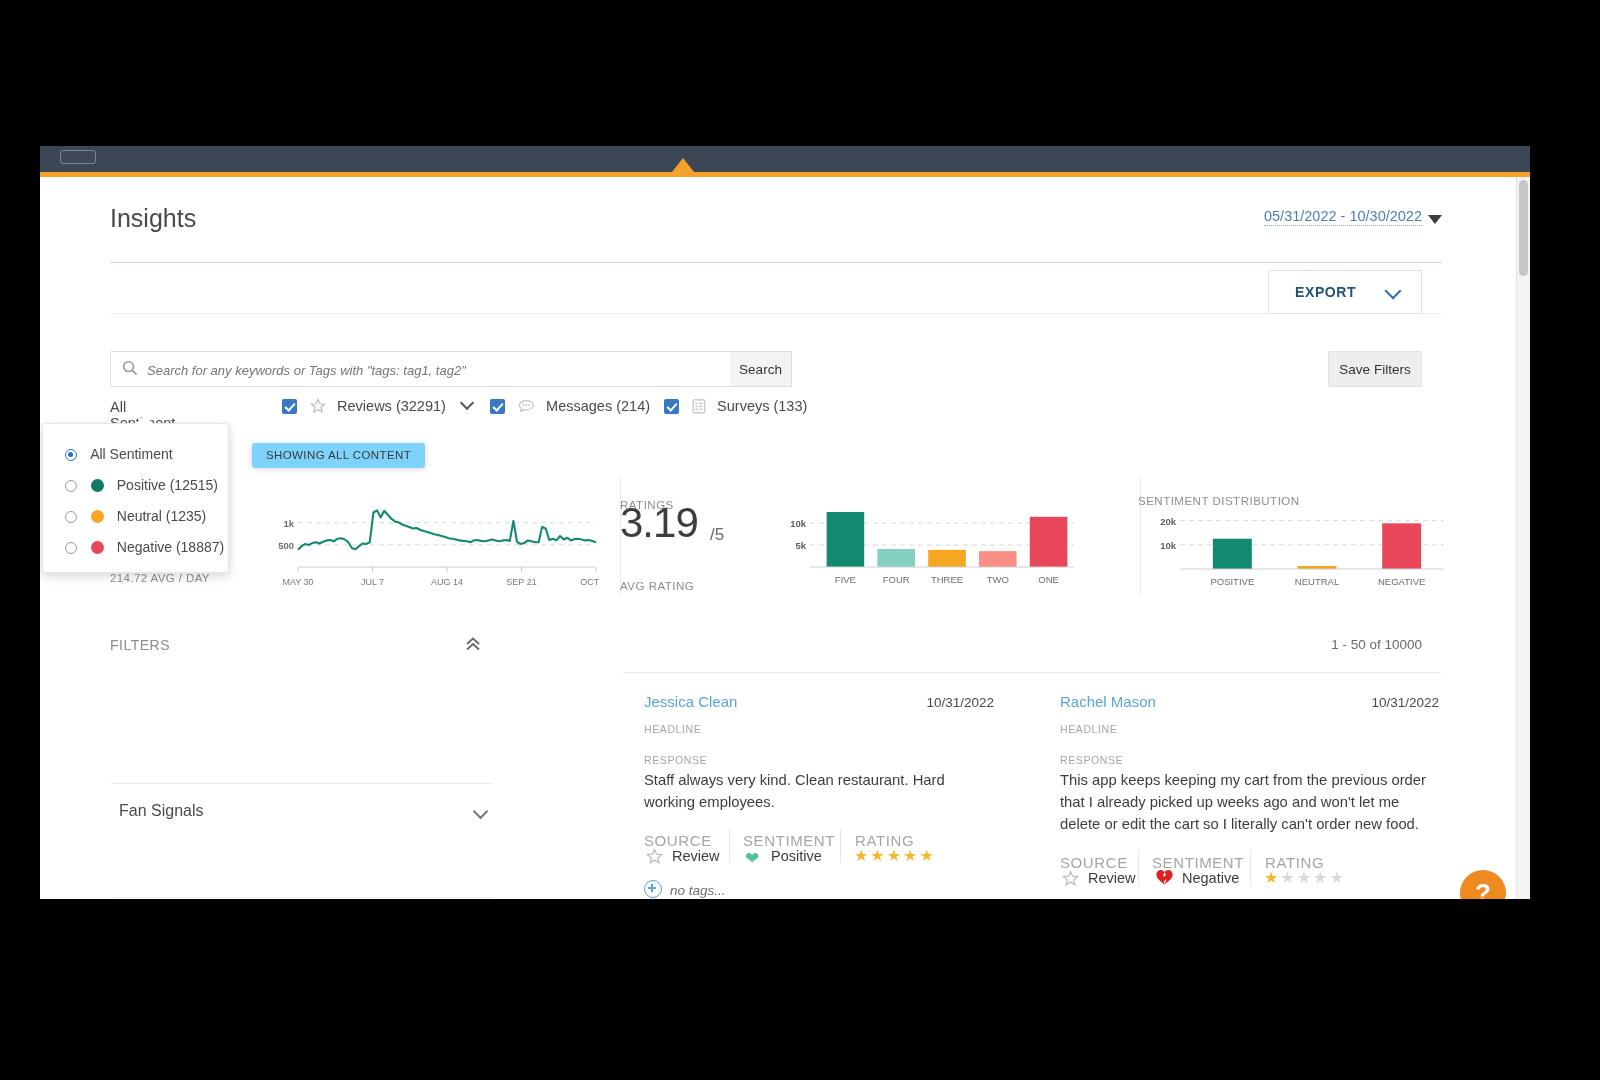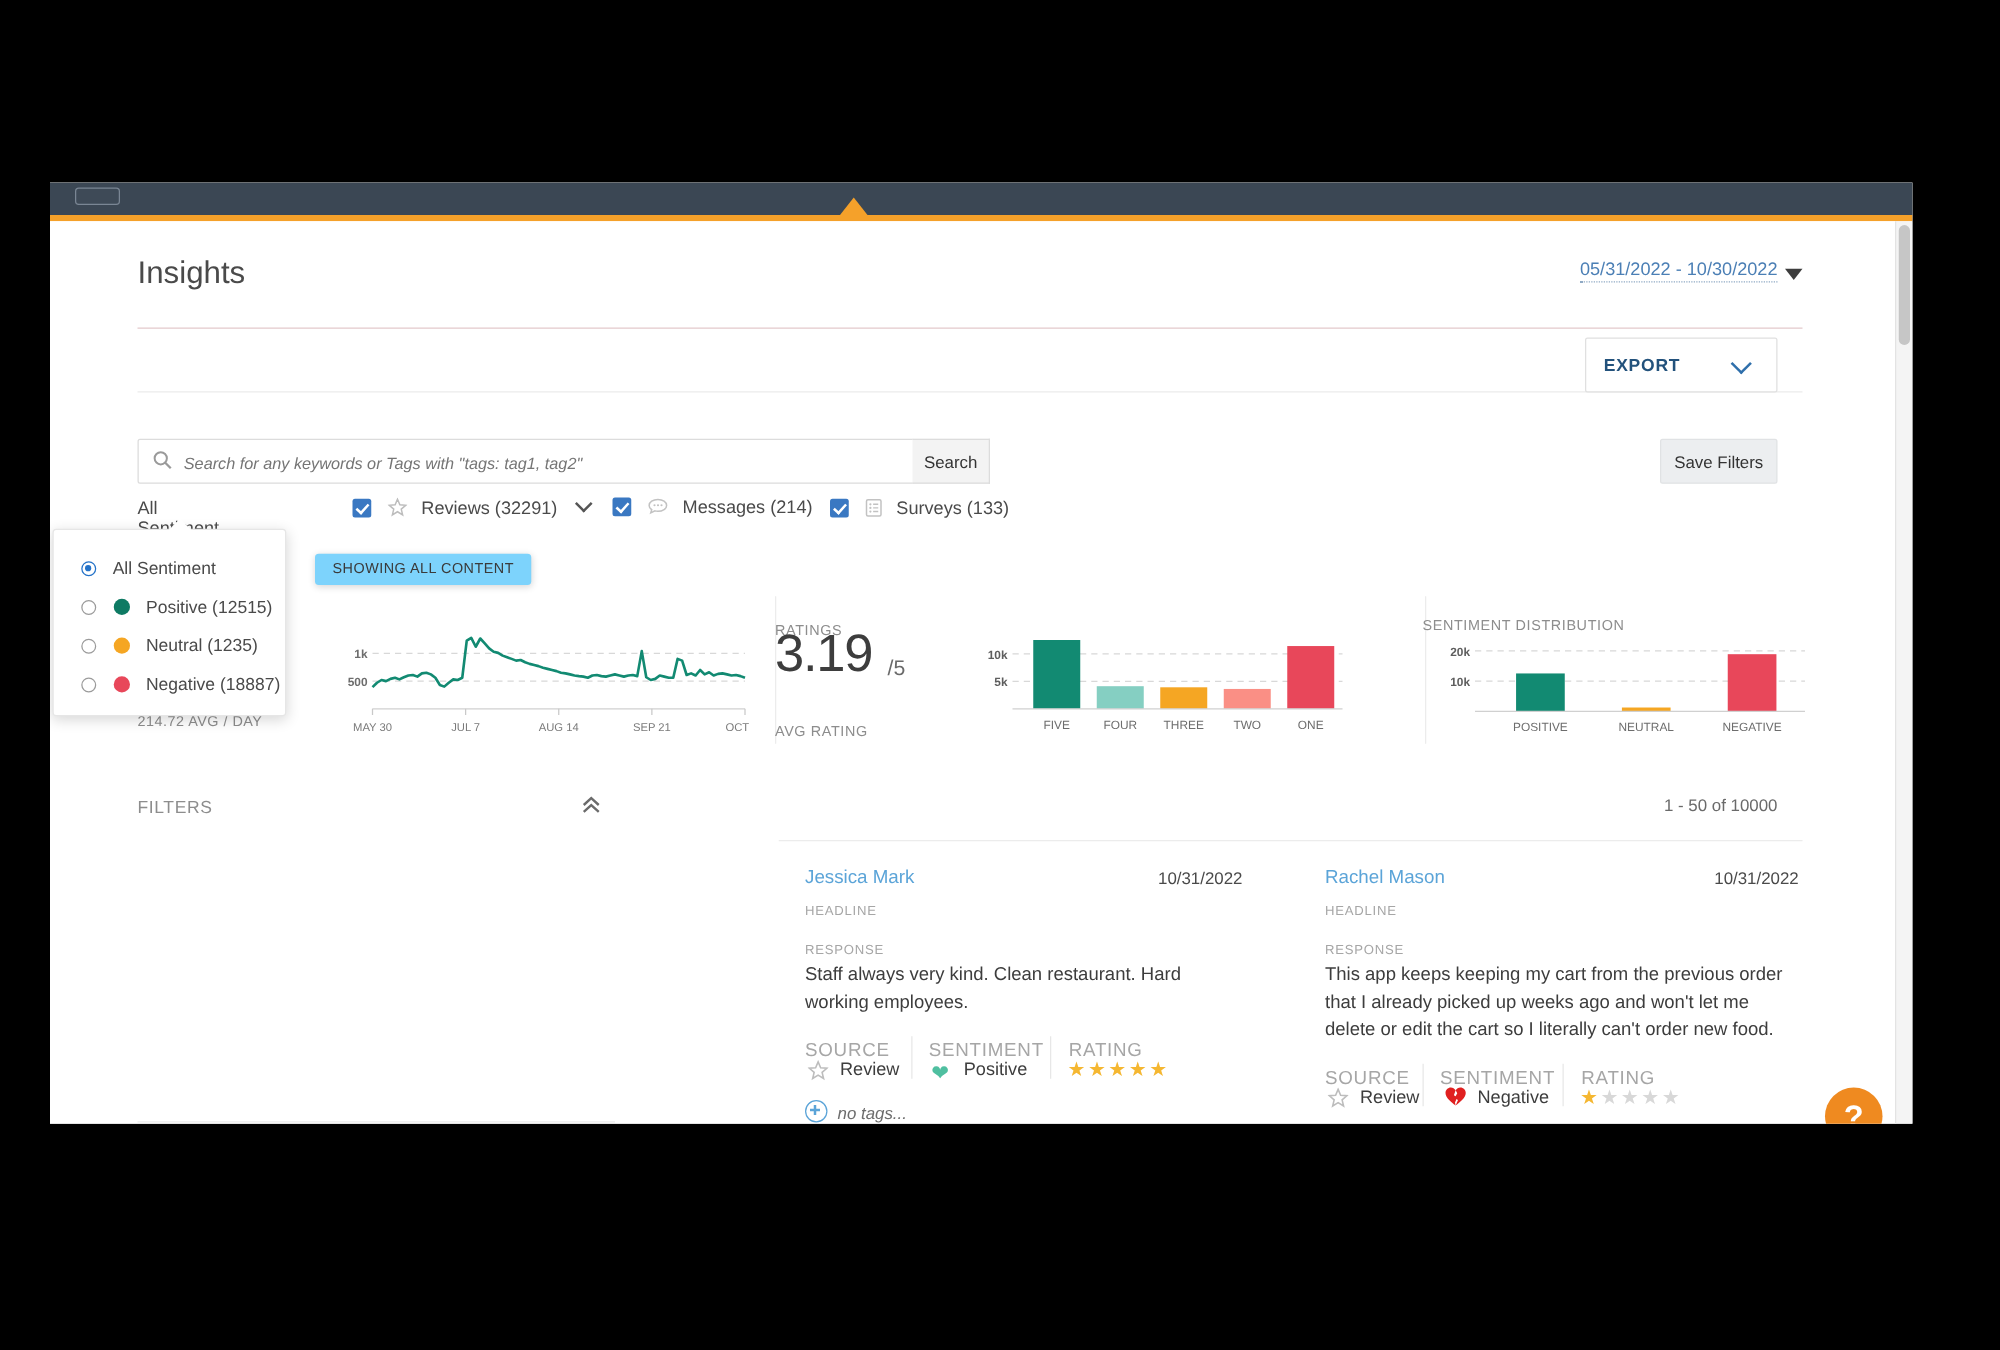--- a/index.html
+++ b/index.html
@@ -55,21 +55,21 @@
   }
   
   .tabs{position:absolute;left:70px;top:100px;}
   .tab{display:inline-block;font-size:15.5px;color:#4a4a4a;padding:0 13px 14px 13px;cursor:pointer;}
   .tab.active{border-bottom:3px solid #b31b23;color:#333;}
   .tabs-rule{position:absolute;left:70px;top:136px;width:1332px;height:1px;background:#ececec;}
   .export-btn{
     position:absolute;right:95px;top:93px;width:152px;height:42px;
     border:1px solid #e0e0e0;border-radius:2px;background:#fff;cursor:pointer;
   }
-  .export-label{position:absolute;left:14px;top:13px;font-size:14px;font-weight:bold;color:#23527c;letter-spacing:.6px;}
+  .export-label{position:absolute;left:26px;top:13px;font-size:14px;font-weight:bold;color:#23527c;letter-spacing:.6px;}
   .chev{
     display:inline-block;width:10px;height:10px;border-right:2.3px solid #2f6fab;border-bottom:2.3px solid #2f6fab;
     transform:rotate(45deg);
   }
   .export-chev{position:absolute;right:22px;top:14px;}
   
   .searchbox{
     position:absolute;left:70px;top:174px;width:620px;height:34px;
     border:1px solid #dcdcdc;border-radius:2px;background:#fff;
   }
@@ -343,30 +343,34 @@
       </svg>
 
     <div class="filters-hd">FILTERS</div>
     <span class="chev-dbl">
       <svg width="20" height="18" viewBox="0 0 20 18">
           <polyline points="4,9 10,3.5 16,9" fill="none" stroke="#6b6b6b" stroke-width="1.9"></polyline>
           <polyline points="4,14.5 10,9 16,14.5" fill="none" stroke="#6b6b6b" stroke-width="1.9"></polyline>
         </svg>
     </span>
 
+    <div class="frow" style="top:606px">
+      <span class="frow-label">Fan Signals</span>
+      <span class="frow-chev"></span>
+    </div>
     <div class="frow" style="top:720px">
       
       
     </div>
 
     <div class="pagination">1 - 50 of 10000</div>
     <div class="content-rule"></div>
 
     <div class="card" style="left:604px">
-      <span class="card-author">Jessica Mark</span>
+      <span class="card-author">Jessica Clean</span>
       <span class="card-date" style="right:0">10/31/2022</span>
       <span class="minilabel" style="left:0;top:30px">HEADLINE</span>
       <span class="minilabel" style="left:0;top:61px">RESPONSE</span>
       <span class="card-body" style="top:76px">Staff always very kind. Clean restaurant. Hard working employees.</span>
       <span class="meta" style="left:0;top:139px">SOURCE</span>
       <span class="meta" style="left:99px;top:139px">SENTIMENT</span>
       <span class="meta" style="left:211px;top:139px">RATING</span>
       <span class="meta-sep" style="left:85px;top:136px"></span>
       <span class="meta-sep" style="left:196px;top:136px"></span>
       <span style="position:absolute;left:2px;top:155px">

